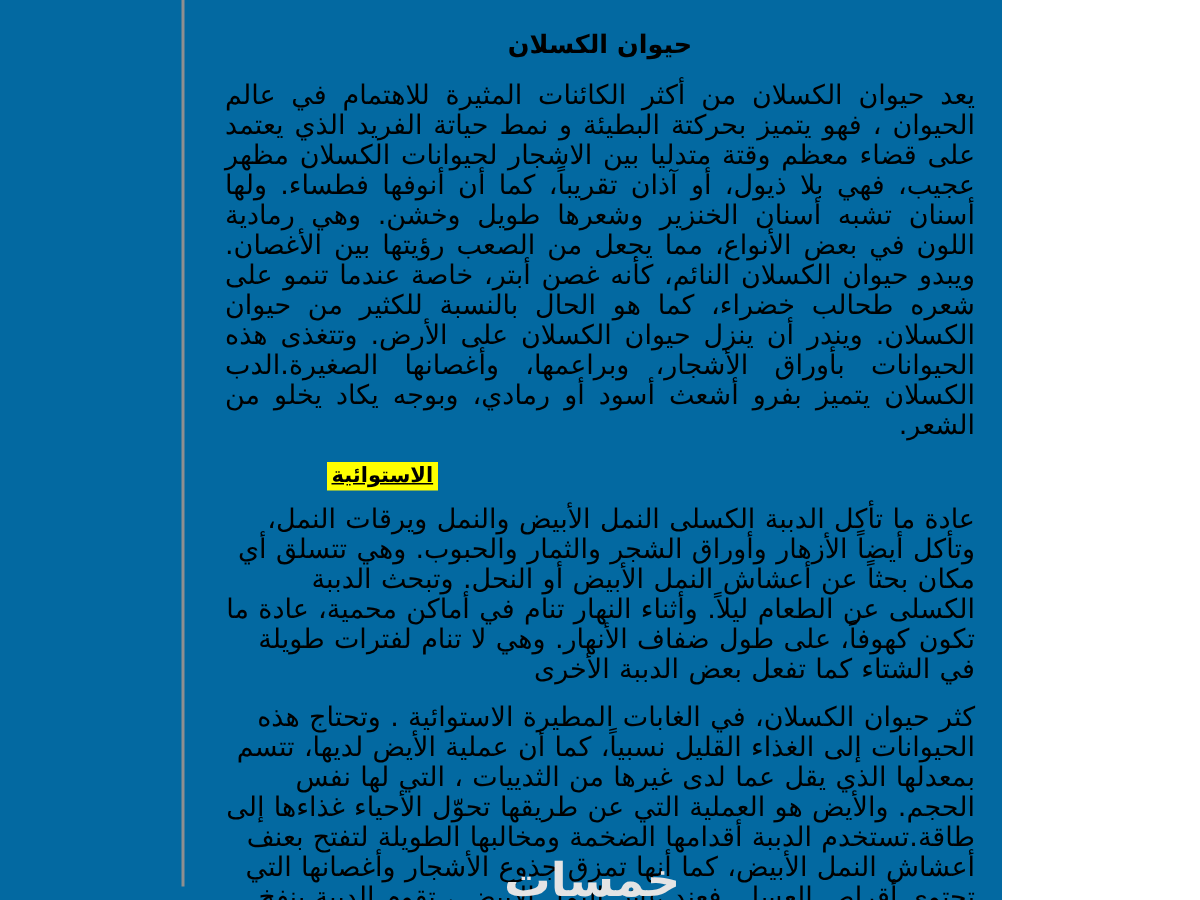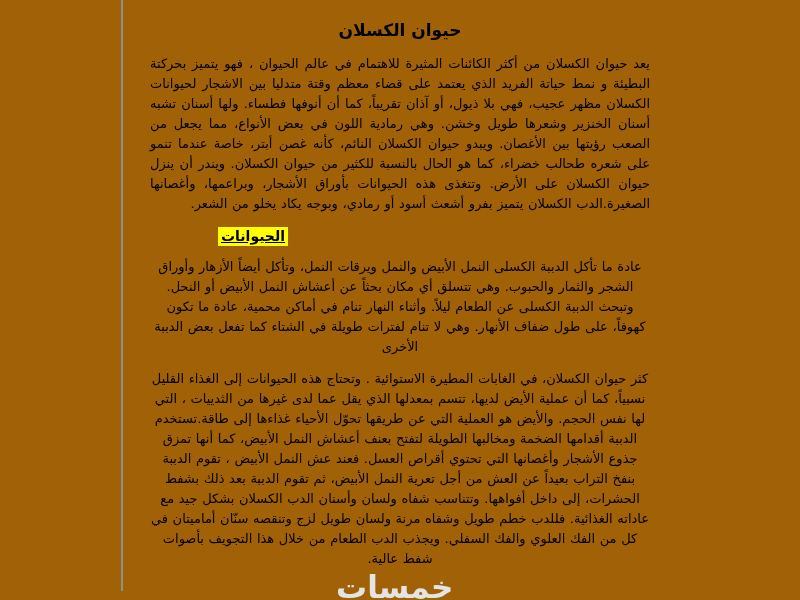--- a/index.html
+++ b/index.html
@@ -6,23 +6,23 @@
     margin: 0;
     padding: 0;
     width: 800px;
     height: 600px;
     background: #ffffff;
     overflow: hidden;
     font-family: "DejaVu Sans", "Liberation Sans", sans-serif;
   }
   .canvas {
     position: relative;
-    width: 800px;
+    width: 668px;
     height: 600px;
-    background: #a16207;
+    background: #0369a1;
   }
   .page-edge {
     position: absolute;
     left: 121px;
     top: 0;
     width: 2px;
     height: 591px;
     background: var(--page_edge_line, #8f8f8f);
   }
   .doc {
@@ -34,31 +34,30 @@
     unicode-bidi: embed;
     color: var(--text, #000000);
   }
   .doc-title {
     font-size: 17px;
     font-weight: bold;
     text-align: center;
     margin: 10px 0 14px 0;
   }
   .para {
-    font-size: 13px;
+    font-size: 18px;
     line-height: 20px;
     margin: 0 0 12px 0;
     word-spacing: 0.5px;
   }
   .para.justify {
     text-align: justify;
     text-align-last: right;
   }
   .para.center {
-    text-align: center;
   }
   .heading-row {
     text-align: right;
     padding-left: 68px; 
     direction: rtl;
     text-align: left;
     margin: 4px 0 12px 0;
   }
   .hl {
     background: var(--highlight, #ffff00);
@@ -89,21 +88,21 @@
 
   <div class="page-edge"></div>
 
   <div class="doc">
 
     <div class="doc-title">حيوان الكسلان</div>
 
     <p class="para justify">يعد حيوان الكسلان من أكثر الكائنات المثيرة للاهتمام في عالم الحيوان ، فهو يتميز بحركتة البطيئة و نمط حياتة الفريد الذي يعتمد على قضاء معظم وقتة متدليا بين الاشجار لحيوانات الكسلان مظهر عجيب، فهي بلا ذيول، أو آذان تقريباً، كما أن أنوفها فطساء. ولها أسنان تشبه أسنان الخنزير وشعرها طويل وخشن. وهي رمادية اللون في بعض الأنواع، مما يجعل من الصعب رؤيتها بين الأغصان. ويبدو حيوان الكسلان النائم، كأنه غصن أبتر، خاصة عندما تنمو على شعره طحالب خضراء، كما هو الحال بالنسبة للكثير من حيوان الكسلان. ويندر أن ينزل حيوان الكسلان على الأرض. وتتغذى هذه الحيوانات بأوراق الأشجار، وبراعمها، وأغصانها الصغيرة.الدب الكسلان يتميز بفرو أشعث أسود أو رمادي، وبوجه يكاد يخلو من الشعر.</p>
 
     <div class="heading-row">
-      <span class="hl underline">الحيوانات</span>
+      <span class="hl underline">الاستوائية</span>
     </div>
 
     <p class="para center">عادة ما تأكل الدببة الكسلى النمل الأبيض والنمل ويرقات النمل، وتأكل أيضاً الأزهار وأوراق الشجر والثمار والحبوب. وهي تتسلق أي مكان بحثاً عن أعشاش النمل الأبيض أو النحل. وتبحث الدببة الكسلى عن الطعام ليلاً. وأثناء النهار تنام في أماكن محمية، عادة ما تكون كهوفاً، على طول ضفاف الأنهار. وهي لا تنام لفترات طويلة في الشتاء كما تفعل بعض الدببة الأخرى</p>
 
 
     <p class="para center">كثر حيوان الكسلان، في الغابات المطيرة الاستوائية . وتحتاج هذه الحيوانات إلى الغذاء القليل نسبياً، كما أن عملية الأيض لديها، تتسم بمعدلها الذي يقل عما لدى غيرها من الثدييات ، التي لها نفس الحجم. والأيض هو العملية التي عن طريقها تحوّل الأحياء غذاءها إلى طاقة.تستخدم الدببة أقدامها الضخمة ومخالبها الطويلة لتفتح بعنف أعشاش النمل الأبيض، كما أنها تمزق جذوع الأشجار وأغصانها التي تحتوي أقراص العسل. فعند عش النمل الأبيض ، تقوم الدببة بنفخ التراب بعيداً عن العش من أجل تعرية النمل الأبيض، ثم تقوم الدببة بعد ذلك بشفط الحشرات، إلى داخل أفواهها. وتتناسب شفاه ولسان وأسنان الدب الكسلان بشكل جيد مع عاداته الغذائية. فللدب خطم طويل وشفاه مرنة ولسان طويل لزج وتنقصه سنّان أماميتان في كل من الفك العلوي والفك السفلي. ويجذب الدب الطعام من خلال هذا التجويف بأصوات شفط عالية.</p>
 
   </div>
 
   <div class="watermark">خمسات</div>

